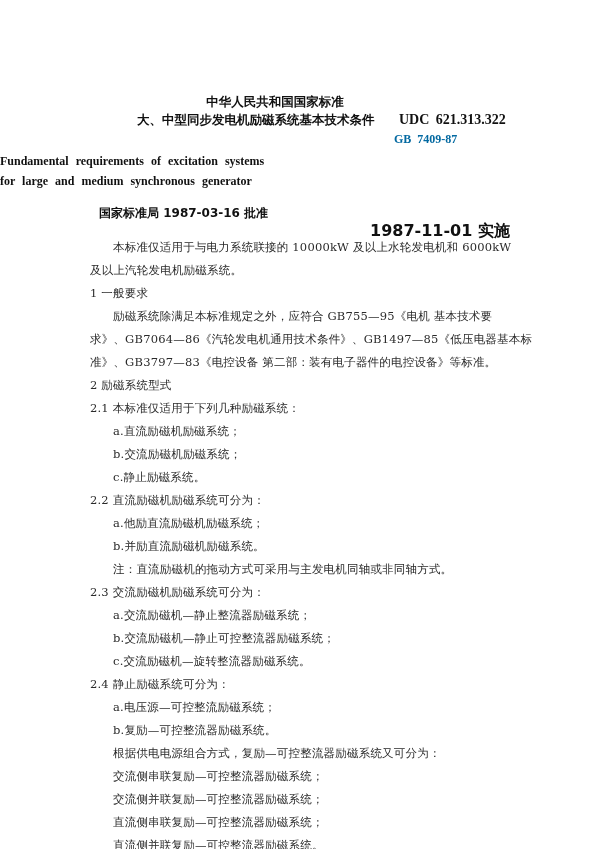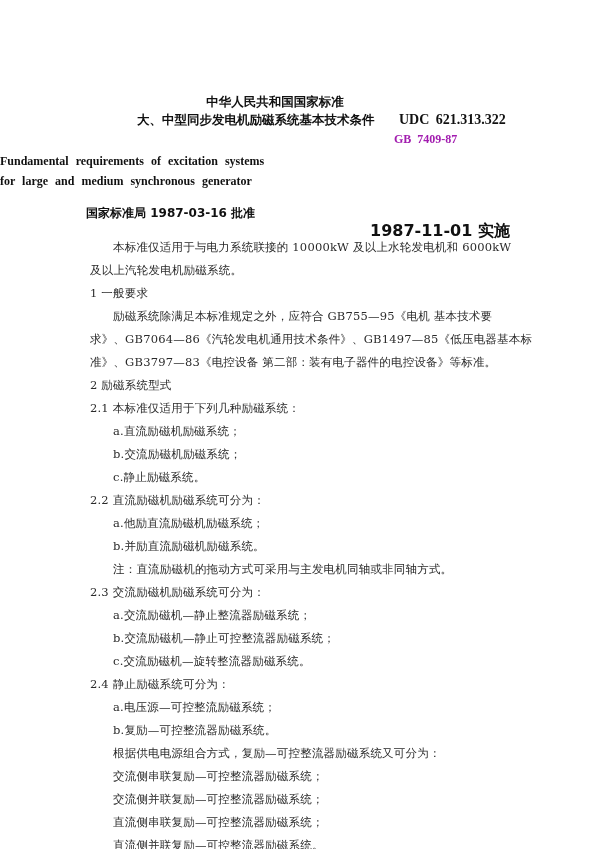--- a/index.html
+++ b/index.html
@@ -35,33 +35,33 @@
       margin-left: 25px;
     }
     .udc {
       left: 369px; top: 112px; font-size: 14px; font-weight: bold;
       font-family: "Liberation Serif", serif; color: #111;
       word-spacing: 3px;
       margin-left: 30px;
     }
     .gb {
       left: 394px; top: 132px; font-size: 12px; font-weight: bold;
-      font-family: "Liberation Serif", serif; color: #a21caf;
+      font-family: "Liberation Serif", serif; color: #0369a1;
       word-spacing: 3px;
     }
     .en-title {
       left: 0; width: 560px; 
       font-size: 12px; font-weight: bold;
       font-family: "Liberation Serif", serif; color: #111;
       word-spacing: 4px;
     }
     .en1 { top: 154px; }
     .en2 { top: 174px; }
     .approved {
-      left: 86px; top: 205px; font-size: 12px; font-weight: bold;
+      left: 99px; top: 205px; font-size: 12px; font-weight: bold;
       font-family: "DejaVu Sans", "Liberation Sans", sans-serif; color: #111;
     }
     .effective {
       left: 370px; top: 205px; font-size: 16px; font-weight: bold;
       font-family: "DejaVu Sans", "Liberation Sans", sans-serif; color: #111; margin-top: 16px;
     }
     .body-line {
       font-size: 11.5px;
       font-family: "DejaVu Serif", "Liberation Serif", serif;
       color: #2a2a2a;

